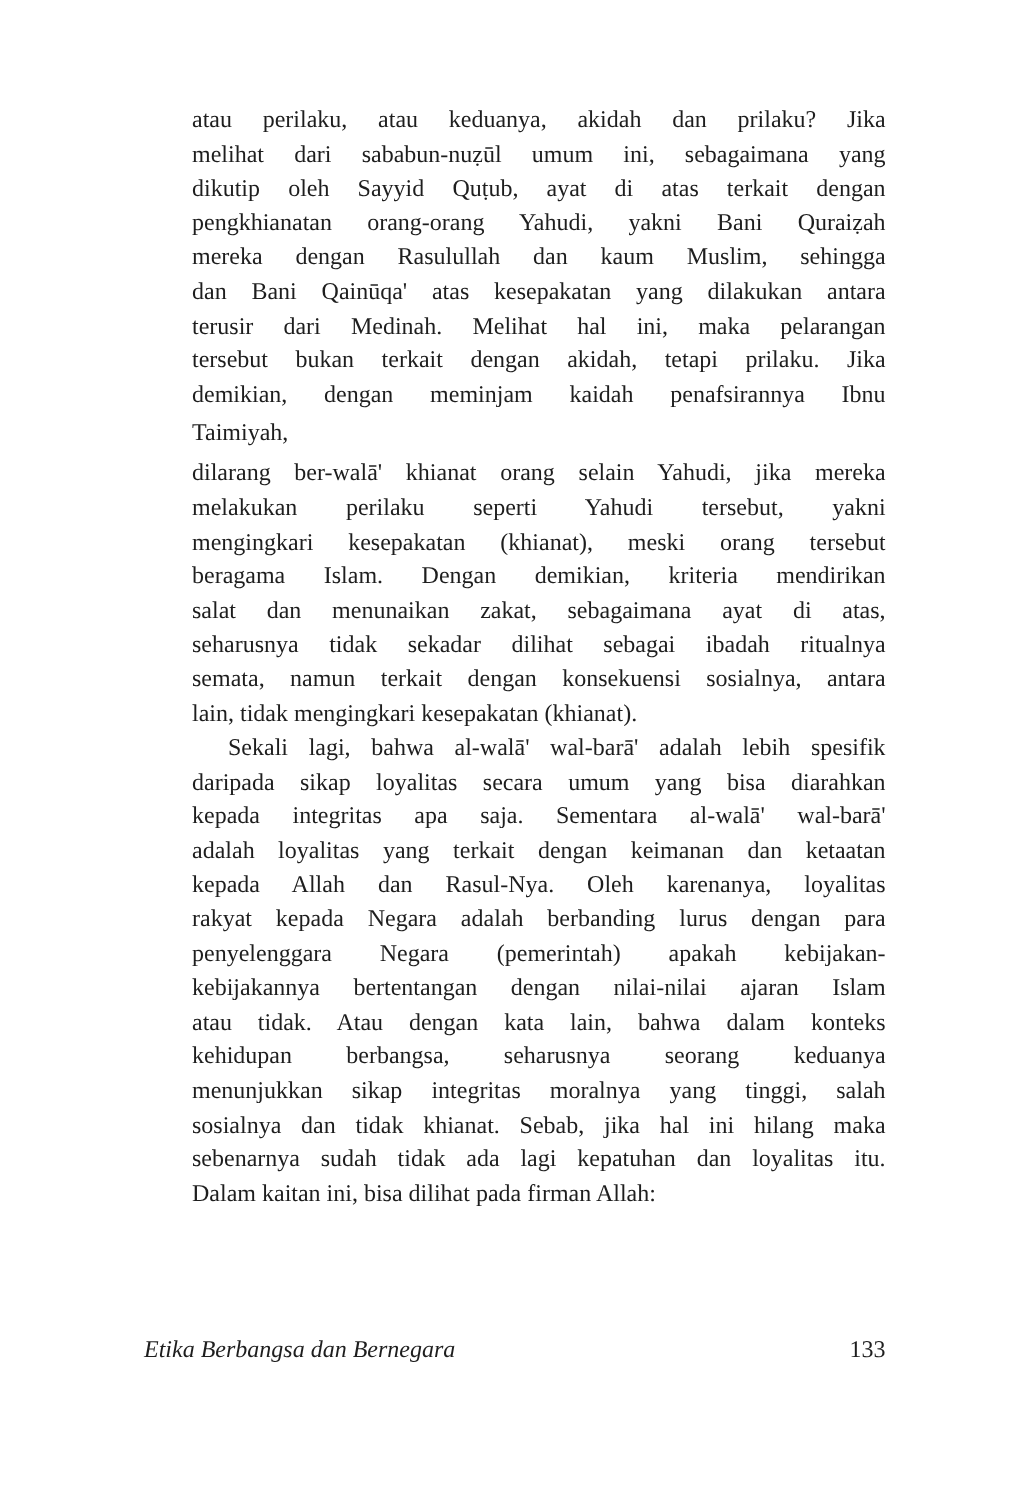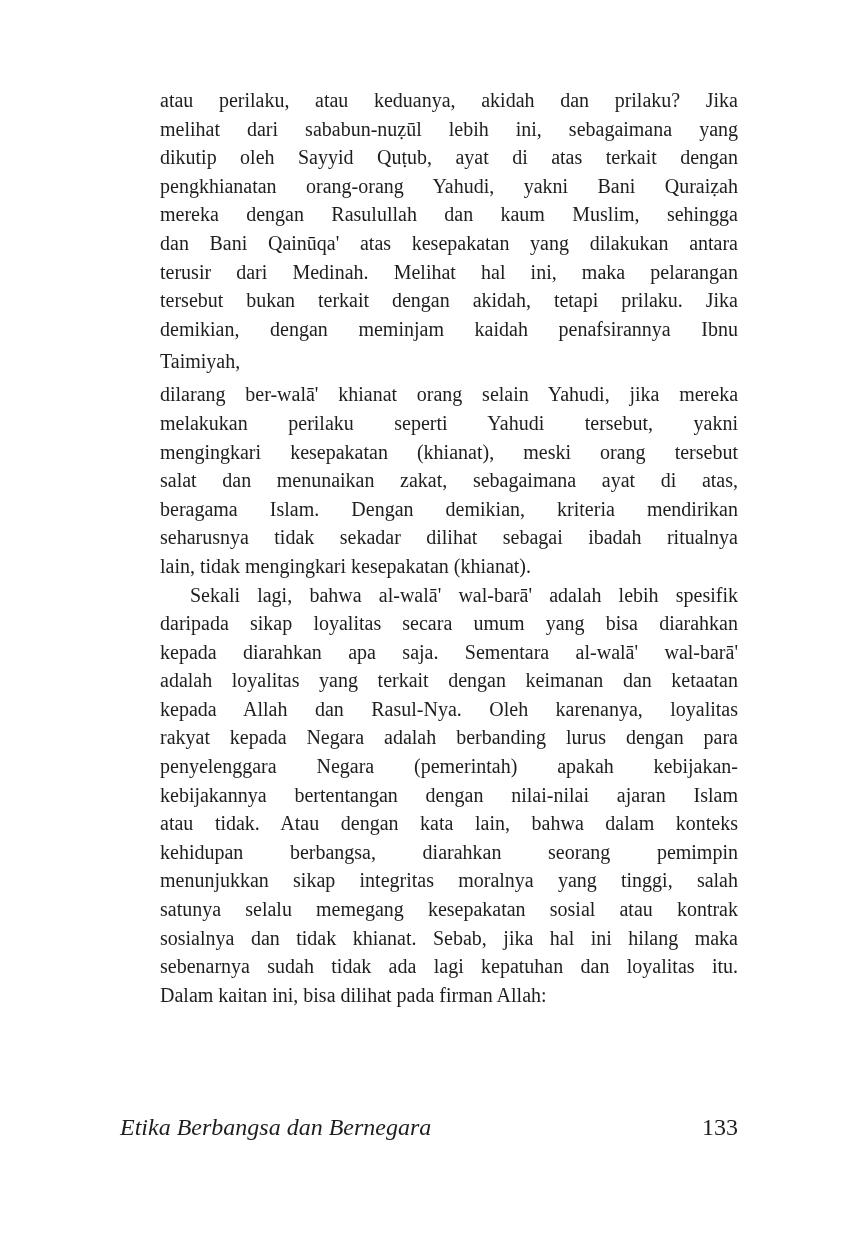--- a/index.html
+++ b/index.html
@@ -51,67 +51,67 @@
     white-space: nowrap;
   }
   .footer {
     position: absolute;
     left: 120px;
     top: 1114px;
     width: 618px;
     display: flex;
     justify-content: space-between;
     align-items: baseline;
-    font-size: 24px;
+    font-size: 20px;
   }
   .running-title {
     font-style: italic;
   }
   .page-number {
     font-style: normal;
   }
 </style>
 </head>
 <body>
 
 <div class="page">
 
   <div class="text-block" id="text-block">
       <div>
         <div class="line"><span>atau perilaku, atau keduanya, akidah dan prilaku? Jika</span></div>
-        <div class="line"><span>melihat dari </span><span class="seg-i">sababun-nuẓūl</span><span> lebih ini, sebagaimana yang</span></div>
+        <div class="line"><span>melihat dari </span><span class="seg-i">sababun-nuẓūl</span><span> umum ini, sebagaimana yang</span></div>
         <div class="line"><span>dikutip oleh Sayyid Quṭub, ayat di atas terkait dengan</span></div>
         <div class="line"><span>pengkhianatan orang-orang Yahudi, yakni Bani Quraiẓah</span></div>
         <div class="line"><span>mereka dengan Rasulullah dan kaum Muslim, sehingga</span></div>
         <div class="line"><span>dan Bani Qainūqa' atas kesepakatan yang dilakukan antara</span></div>
         <div class="line"><span>terusir dari Medinah. Melihat hal ini, maka pelarangan</span></div>
         <div class="line"><span>tersebut bukan terkait dengan akidah, tetapi prilaku. Jika</span></div>
         <div class="line"><span>demikian, dengan meminjam kaidah penafsirannya Ibnu</span></div>
         <div class="line tall"><span>Taimiyah, </span><span class="seg-g">ǾéǀéŪāÀV̇g Ϋ ĠĞ̌ŤéĺŬ ṀẠÄg̈ ʼǧĕŒ̂Ŝẹ</span><span> maka larangan</span></div>
         <div class="line"><span>dilarang ber-</span><span class="seg-i">walā'</span><span> khianat orang selain Yahudi, jika mereka</span></div>
         <div class="line"><span>melakukan perilaku seperti Yahudi tersebut, yakni</span></div>
         <div class="line"><span>mengingkari kesepakatan (khianat), meski orang tersebut</span></div>
+        <div class="line"><span>beragama Islam. Dengan demikian, kriteria mendirikan</span></div>
         <div class="line"><span>salat dan menunaikan zakat, sebagaimana ayat di atas,</span></div>
-        <div class="line"><span>beragama Islam. Dengan demikian, kriteria mendirikan</span></div>
         <div class="line"><span>seharusnya tidak sekadar dilihat sebagai ibadah ritualnya</span></div>
+        <div class="line"><span>semata, namun terkait dengan konsekuensi sosialnya, antara</span></div>
         <div class="line flush"><span>lain, tidak mengingkari kesepakatan (khianat).</span></div>
       </div>
       <div>
         <div class="line indent"><span>Sekali lagi, bahwa </span><span class="seg-i">al-walā' wal-barā'</span><span> adalah lebih spesifik</span></div>
         <div class="line"><span>daripada sikap loyalitas secara umum yang bisa diarahkan</span></div>
-        <div class="line"><span>kepada diarahkan apa saja. Sementara </span><span class="seg-i">al-walā' wal-barā'</span></div>
+        <div class="line"><span>kepada integritas apa saja. Sementara </span><span class="seg-i">al-walā' wal-barā'</span></div>
         <div class="line"><span>adalah loyalitas yang terkait dengan keimanan dan ketaatan</span></div>
         <div class="line"><span>kepada Allah dan Rasul-Nya. Oleh karenanya, loyalitas</span></div>
         <div class="line"><span>rakyat kepada Negara adalah berbanding lurus dengan para</span></div>
         <div class="line"><span>penyelenggara Negara (pemerintah) apakah kebijakan-</span></div>
         <div class="line"><span>kebijakannya bertentangan dengan nilai-nilai ajaran Islam</span></div>
         <div class="line"><span>atau tidak. Atau dengan kata lain, bahwa dalam konteks</span></div>
-        <div class="line"><span>kehidupan berbangsa, diarahkan seorang pemimpin</span></div>
+        <div class="line"><span>kehidupan berbangsa, seharusnya seorang keduanya</span></div>
         <div class="line"><span>menunjukkan sikap integritas moralnya yang tinggi, salah</span></div>
-        <div class="line"><span>satunya selalu memegang kesepakatan sosial atau kontrak</span></div>
         <div class="line"><span>sosialnya dan tidak khianat. Sebab, jika hal ini hilang maka</span></div>
         <div class="line"><span>sebenarnya sudah tidak ada lagi kepatuhan dan loyalitas itu.</span></div>
         <div class="line flush"><span>Dalam kaitan ini, bisa dilihat pada firman Allah:</span></div>
       </div>
     </div>
 
   <div class="footer">
     <span class="running-title">Etika Berbangsa dan Bernegara</span>
     <span class="page-number">133</span>
   </div>

